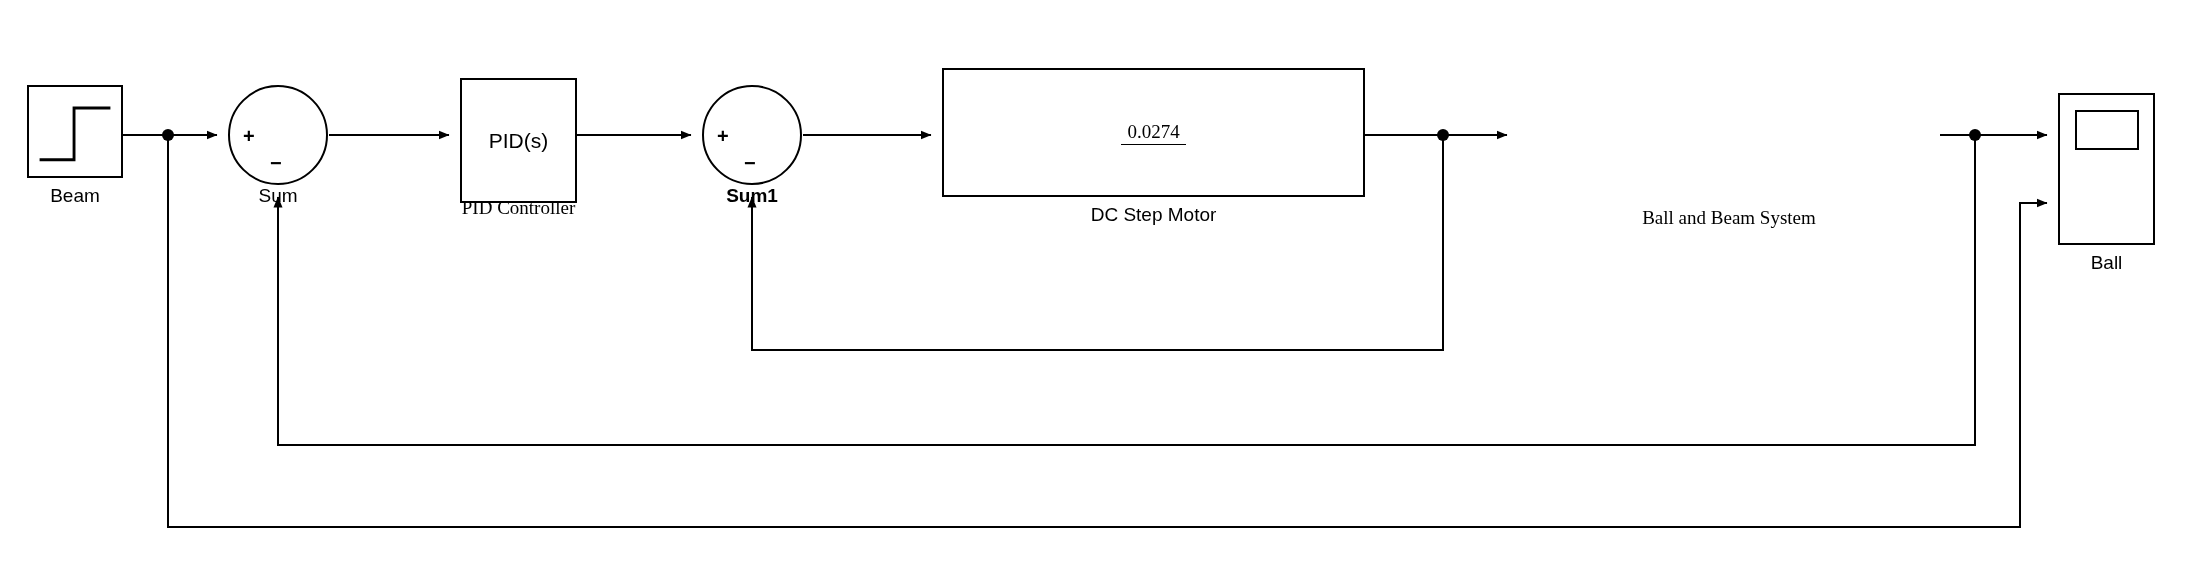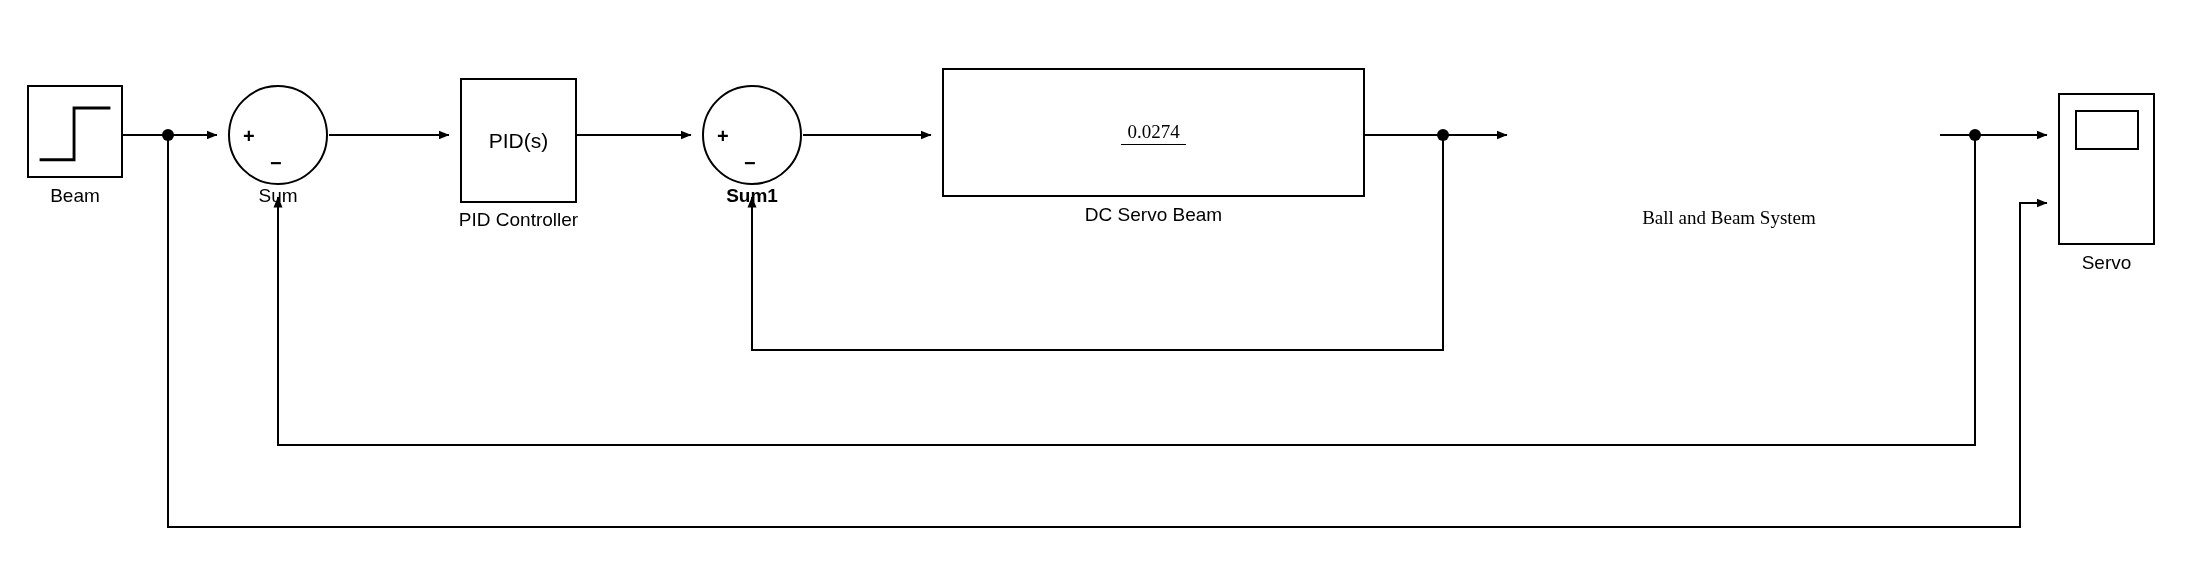--- a/index.html
+++ b/index.html
@@ -137,33 +137,33 @@
   <div class="blk-label" style="left:27px;top:186px;width:96px;">Beam</div>
 
   <div class="sum" style="left:228px;top:85px;width:100px;height:100px;"></div>
   <div class="sum-plus" style="left:243px;top:126px;">+</div>
   <div class="sum-minus" style="left:270px;top:153px;">−</div>
   <div class="blk-label" style="left:228px;top:186px;width:100px;">Sum</div>
 
   <div class="blk" style="left:460px;top:78px;width:117px;height:125px;">
     <span class="pid-text">PID(s)</span>
   </div>
-  <div class="blk-label" style="left:425px;top:210px;width:187px;">PID Controller</div>
+  <div class="blk-label" style="left:425px;top:198px;width:187px;font-family:Liberation Serif, serif;">PID Controller</div>
 
   <div class="sum" style="left:702px;top:85px;width:100px;height:100px;"></div>
   <div class="sum-plus" style="left:717px;top:126px;">+</div>
   <div class="sum-minus" style="left:744px;top:153px;">−</div>
   <div class="blk-label" style="left:702px;top:186px;width:100px;font-weight:bold;">Sum1</div>
 
   <div class="blk" style="left:942px;top:68px;width:423px;height:129px;">
     <span class="tf">
       <span class="num">0.0274</span>
     </span>
   </div>
-  <div class="blk-label" style="left:942px;top:205px;width:423px;">DC Servo Beam</div>
+  <div class="blk-label" style="left:942px;top:205px;width:423px;">DC Step Motor</div>
 
   <div class="blk-label" style="left:1518px;top:208px;width:422px;font-family:Liberation Serif, serif;">Ball and Beam System</div>
 
   <div class="blk" style="left:2058px;top:93px;width:97px;height:152px;"></div>
   <div class="scope-inner" style="left:2075px;top:110px;width:64px;height:40px;"></div>
-  <div class="blk-label" style="left:2058px;top:253px;width:97px;">Servo</div>
+  <div class="blk-label" style="left:2058px;top:253px;width:97px;">Ball</div>
 
 </div>
 
 </body></html>

